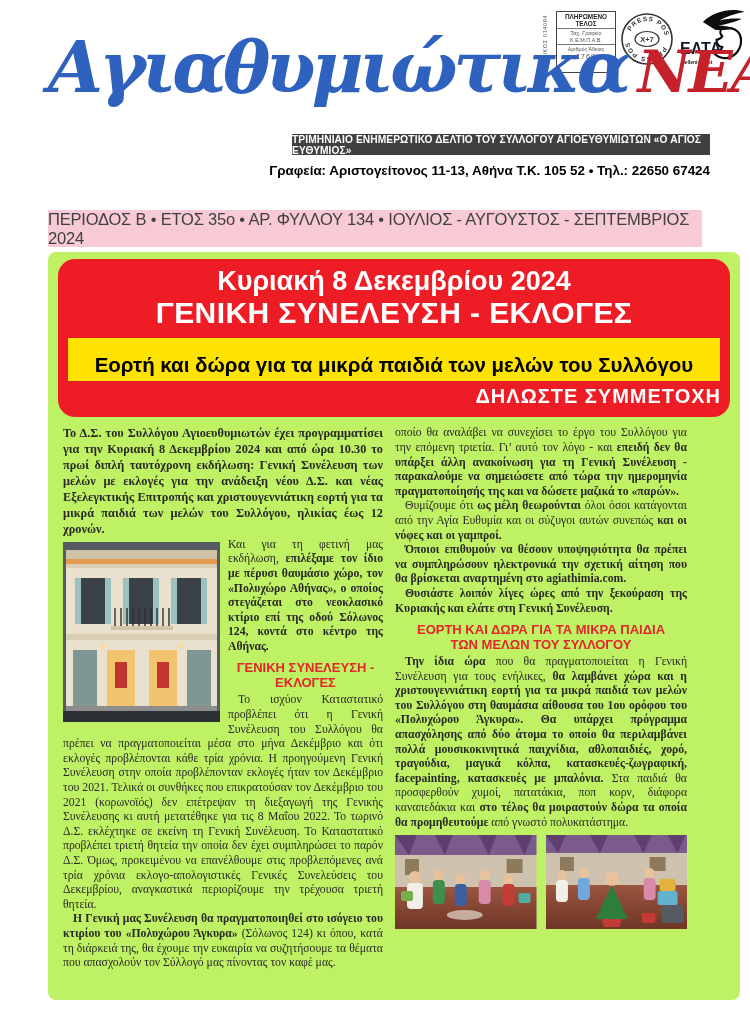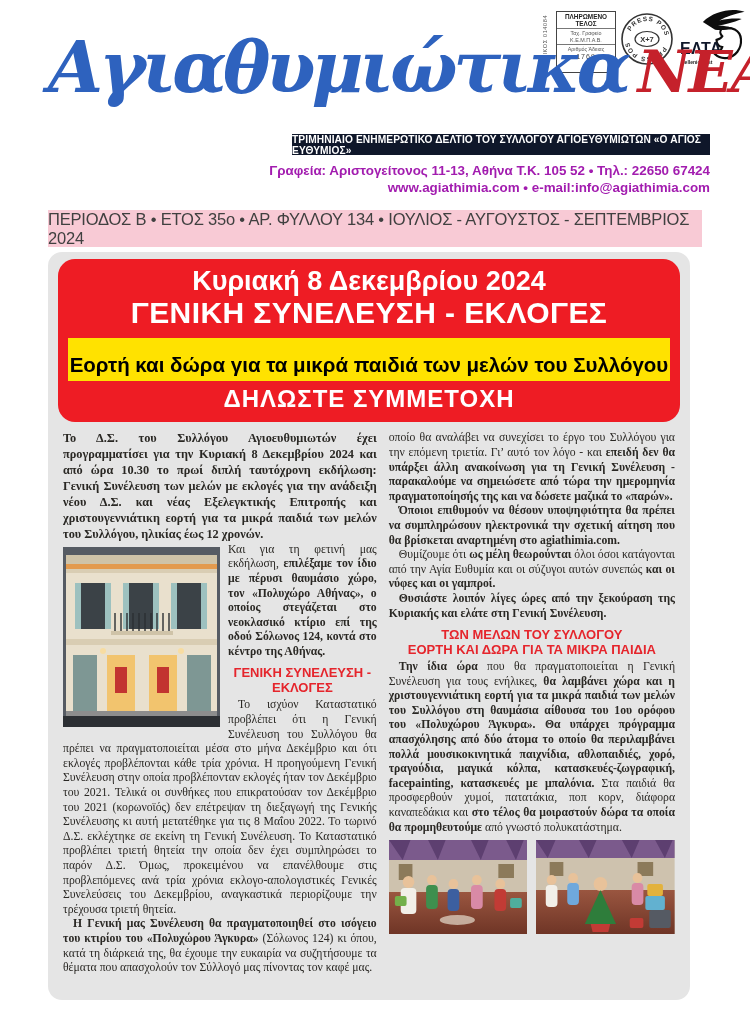--- a/index.html
+++ b/index.html
@@ -6,49 +6,49 @@
   body{
     width:750px;height:1024px;position:relative;background:#ffffff;
     font-family:"Liberation Sans",sans-serif;color:#262422;overflow:hidden;
   }
   
   .masthead{position:absolute;left:48px;top:30px;width:664px;display:flex;align-items:baseline;white-space:nowrap;}
   .masthead-script{font-family:"DejaVu Serif",serif;font-style:italic;font-weight:bold;
     font-size:71px;color:#2e62be;letter-spacing:-4px;line-height:1.05;}
   .masthead-nea{font-family:"DejaVu Serif",serif;font-style:italic;font-weight:bold;
     font-size:58px;color:#c5212b;letter-spacing:-2px;margin-left:10px;}
-  .subtitle-bar{position:absolute;left:292px;top:134px;width:418px;height:21px;background:#0f172a;
+  .subtitle-bar{position:absolute;left:292px;top:134px;width:418px;height:21px;background:#404040;
     color:#fff;font-size:10.2px;font-weight:bold;display:flex;align-items:center;justify-content:center;letter-spacing:0.1px;}
-  .contact{position:absolute;right:40px;top:162px;text-align:right;font-weight:bold;font-size:13.4px;line-height:17px;color:#a21caf;}
+  .contact{position:absolute;right:40px;top:162px;text-align:right;font-weight:bold;font-size:13.4px;line-height:17px;color:#000000;}
   .issue-bar{position:absolute;left:48px;top:210px;width:654px;height:37px;background:#f8cad5;
     display:flex;align-items:center;justify-content:center;font-size:16.5px;color:#404040;letter-spacing:-0.2px;}
   
   .postal-code{position:absolute;left:542px;top:12px;height:58px;font-size:5.6px;color:#555;
     writing-mode:vertical-rl;transform:rotate(180deg);letter-spacing:0.6px;text-align:center;}
   .paid-box{position:absolute;left:556px;top:11px;width:58px;height:60px;border:1.2px solid #444;
     background:#fff;text-align:center;color:#333;display:flex;flex-direction:column;}
   .paid-box .sec{padding:1px 1px;border-bottom:0.8px solid #777;}
   .paid-box .sec:last-child{border-bottom:none;}
   .paid-l1{font-weight:bold;font-size:6.4px;line-height:7px;color:#222;}
   .paid-sm{font-size:5.4px;line-height:6.5px;color:#555;}
   .paid-num{font-size:7px;line-height:8px;color:#444;letter-spacing:1px;}
   .press-post{position:absolute;left:620px;top:12px;}
   .elta{position:absolute;left:678px;top:6px;width:68px;height:66px;}
   .elta svg{position:absolute;right:0;top:0;}
   .elta-name{position:absolute;left:2px;bottom:14px;font-weight:bold;font-size:16px;color:#0f172a;letter-spacing:0.5px;}
   .elta-sub{position:absolute;left:3px;bottom:7px;font-size:5px;color:#222;font-weight:bold;}
   
-  .content{position:absolute;left:48px;top:252px;width:642px;height:748px;background:#e5e5e5;
-    border-radius:14px;overflow:hidden;}
+  .content{position:absolute;left:48px;top:252px;width:692px;height:748px;background:#bef264;
+    border-radius:8px;overflow:hidden;}
   .banner{margin:7px 10px 0;background:#ee1c24;border-radius:17px;padding:7px 9px 9px;text-align:center;color:#fff;}
   .banner-date{font-size:27px;font-weight:bold;line-height:1.12;}
   .banner-title{font-size:30px;font-weight:bold;line-height:1.12;letter-spacing:0.4px;}
   .banner-strip{background:#ffe200;color:#000;font-weight:bold;font-size:20.5px;line-height:1.1;
     margin:8px 1px 4px;padding:16px 0 5px;}
-  .banner-cta{font-size:24px;font-weight:bold;margin-top:1px;letter-spacing:1px;}
+  .banner-cta{font-size:20px;font-weight:bold;margin-top:1px;letter-spacing:1px;text-align:right;}
   
   .columns{display:flex;gap:12px;padding:9px 15px 0;}
   .col{font-size:11.7px;line-height:14.6px;text-align:justify;color:#2a2824;}
   .col-left{width:320px;}
   .col-right{width:292px;}
   .col p{margin:0;font-family:Liberation Serif, serif;}
   .ind{text-indent:10px;}
   .b{font-weight:bold;}
   .intro{font-weight:bold;font-size:12.3px;line-height:15.9px;}
   .red-head{color:#e5252c;font-weight:bold;text-align:center;font-size:13px;line-height:15px;margin:6px 0 3px;}
@@ -102,21 +102,20 @@
 
 <div class="masthead">
   <span class="masthead-script">Αγιαθυμιώτικα</span>
   <span class="masthead-nea">ΝΕΑ</span>
 </div>
 
 <div class="subtitle-bar">ΤΡΙΜΗΝΙΑΙΟ ΕΝΗΜΕΡΩΤΙΚΟ ΔΕΛΤΙΟ ΤΟΥ ΣΥΛΛΟΓΟΥ ΑΓΙΟΕΥΘΥΜΙΩΤΩΝ «Ο ΑΓΙΟΣ ΕΥΘΥΜΙΟΣ»</div>
 
 <div class="contact">
   <div>Γραφεία: Αριστογείτονος 11-13, Αθήνα Τ.Κ. 105 52 • Τηλ.: 22650 67424</div>
-  <div>www.agiathimia.com  • e-mail:info@agiathimia.com</div>
 </div>
 
 <div class="issue-bar">ΠΕΡΙΟΔΟΣ Β • ΕΤΟΣ 35ο • ΑΡ. ΦΥΛΛΟΥ 134 • ΙΟΥΛΙΟΣ - ΑΥΓΟΥΣΤΟΣ - ΣΕΠΤΕΜΒΡΙΟΣ 2024</div>
 
 <div class="content">
 
   <div class="banner">
     <div class="banner-date">Κυριακή 8 Δεκεμβρίου 2024</div>
     <div class="banner-title">ΓΕΝΙΚΗ ΣΥΝΕΛΕΥΣΗ -  ΕΚΛΟΓΕΣ</div>
     <div class="banner-strip">Εορτή και δώρα για τα μικρά παιδιά των μελών του Συλλόγου</div>
@@ -177,29 +176,29 @@
 
       <p class="ind">Το ισχύον Καταστατικό προβλέπει ότι η Γενική Συνέλευση του Συλλόγου θα πρέπει να πραγματοποιείται μέσα στο μήνα Δεκέμβριο και ότι εκλογές προβλέπονται κάθε τρία χρόνια. Η προηγούμενη Γενική Συνέλευση στην οποία προβλέπονταν εκλογές ήταν τον Δεκέμβριο του 2021. Τελικά οι συνθήκες που επικρατούσαν τον Δεκέμβριο του 2021 (κορωνοϊός) δεν επέτρεψαν τη διεξαγωγή της Γενικής Συνέλευσης κι αυτή μετατέθηκε για τις 8 Μαΐου 2022. Το τωρινό Δ.Σ. εκλέχτηκε σε εκείνη τη Γενική Συνέλευση. Το Καταστατικό προβλέπει τριετή θητεία την οποία δεν έχει συμπληρώσει το παρόν Δ.Σ. Όμως, προκειμένου να επανέλθουμε στις προβλεπόμενες ανά τρία χρόνια εκλογο-απολογιστικές Γενικές Συνελεύσεις του Δεκεμβρίου, αναγκαστικά περιορίζουμε την τρέχουσα τριετή θητεία.</p>
 
       <p class="ind"><span class="b">Η Γενική μας Συνέλευση θα πραγματοποιηθεί στο ισόγειο του κτιρίου του «Πολυχώρου Άγκυρα» </span><span>(Σόλωνος 124) κι όπου, κατά τη διάρκειά της, θα έχουμε την ευκαιρία να συζητήσουμε τα θέματα που απασχολούν τον Σύλλογό μας πίνοντας τον καφέ μας.</span></p>
 
     </div>
 
     <div class="col col-right">
       <p><span>οποίο θα αναλάβει να συνεχίσει το έργο του Συλλόγου για την επόμενη τριετία. Γι’ αυτό τον λόγο - και </span><span class="b">επειδή δεν θα υπάρξει άλλη ανακοίνωση για τη Γενική Συνέλευση - παρακαλούμε να σημειώσετε από τώρα την ημερομηνία πραγματοποίησής της και να δώσετε μαζικά το «παρών».</span></p>
 
+      <p class="ind"><span>Θυμίζουμε ότι </span><span class="b">ως μέλη θεωρούνται </span><span>όλοι όσοι κατάγονται από την Αγία Ευθυμία και οι σύζυγοι αυτών συνεπώς </span><span class="b">και οι νύφες και οι γαμπροί.</span></p>
+
       <p class="ind b">Όποιοι επιθυμούν να θέσουν υποψηφιότητα θα πρέπει να συμπληρώσουν ηλεκτρονικά την σχετική αίτηση που θα βρίσκεται αναρτημένη στο agiathimia.com.</p>
 
-      <p class="ind"><span>Θυμίζουμε ότι </span><span class="b">ως μέλη θεωρούνται </span><span>όλοι όσοι κατάγονται από την Αγία Ευθυμία και οι σύζυγοι αυτών συνεπώς </span><span class="b">και οι νύφες και οι γαμπροί.</span></p>
-
       <p class="ind b">Θυσιάστε λοιπόν λίγες ώρες από την ξεκούραση της Κυριακής και ελάτε στη Γενική Συνέλευση.</p>
 
       <div class="red-head">
+        <div>ΕΟΡΤΗ ΚΑΙ ΔΩΡΑ ΓΙΑ ΤΑ ΜΙΚΡΑ ΠΑΙΔΙΑ</div>
         <div>ΤΩΝ ΜΕΛΩΝ ΤΟΥ ΣΥΛΛΟΓΟΥ</div>
-        <div>ΕΟΡΤΗ ΚΑΙ ΔΩΡΑ ΓΙΑ ΤΑ ΜΙΚΡΑ ΠΑΙΔΙΑ</div>
       </div>
 
       <p class="ind"><span class="b">Την ίδια ώρα </span><span>που θα πραγματοποιείται η Γενική Συνέλευση για τους ενήλικες, </span><span class="b">θα λαμβάνει χώρα και η χριστουγεννιάτικη εορτή για τα μικρά παιδιά των μελών του Συλλόγου στη θαυμάσια αίθουσα του 1ου ορόφου του «Πολυχώρου Άγκυρα». Θα υπάρχει πρόγραμμα απασχόλησης από δύο άτομα το οποίο θα περιλαμβάνει πολλά μουσικοκινητικά παιχνίδια, αθλοπαιδιές, χορό, τραγούδια, μαγικά κόλπα, κατασκευές-ζωγραφική, facepainting, κατασκευές με μπαλόνια. </span><span>Στα παιδιά θα προσφερθούν χυμοί, πατατάκια, ποπ κορν, διάφορα καναπεδάκια και </span><span class="b">στο τέλος θα μοιραστούν δώρα τα οποία θα προμηθευτούμε </span><span>από γνωστό πολυκατάστημα.</span></p>
 
       <div class="party-row">
         <div class="party">
           <svg width="100%" height="94" viewBox="0 0 142 94" preserveAspectRatio="none">
             <defs>
                 <linearGradient id="fl1" x1="0" y1="0" x2="0" y2="1">
               <stop offset="0" stop-color="#9a5640"></stop>

